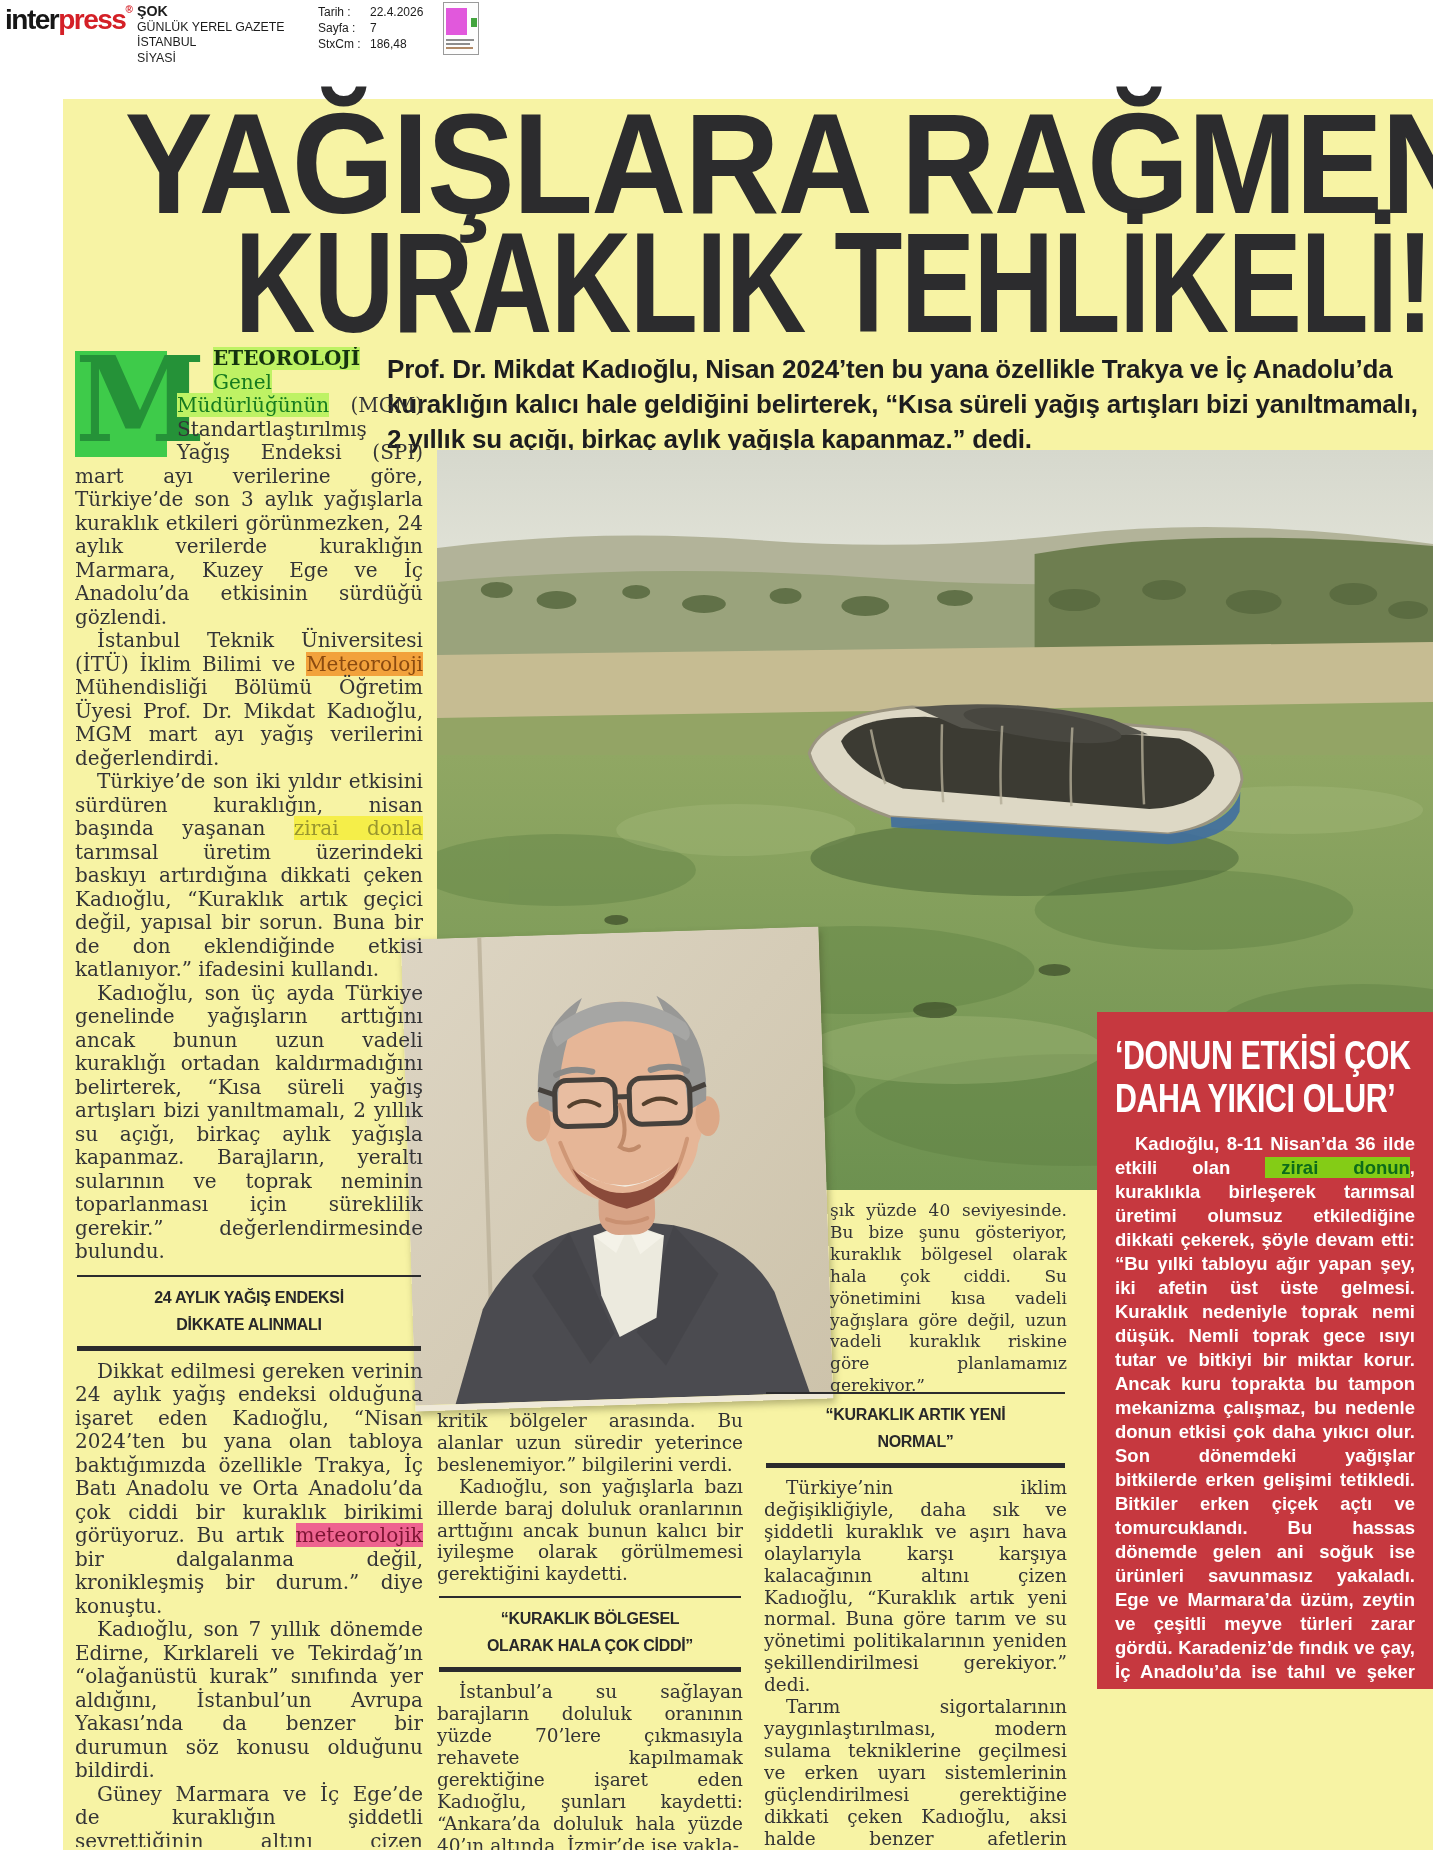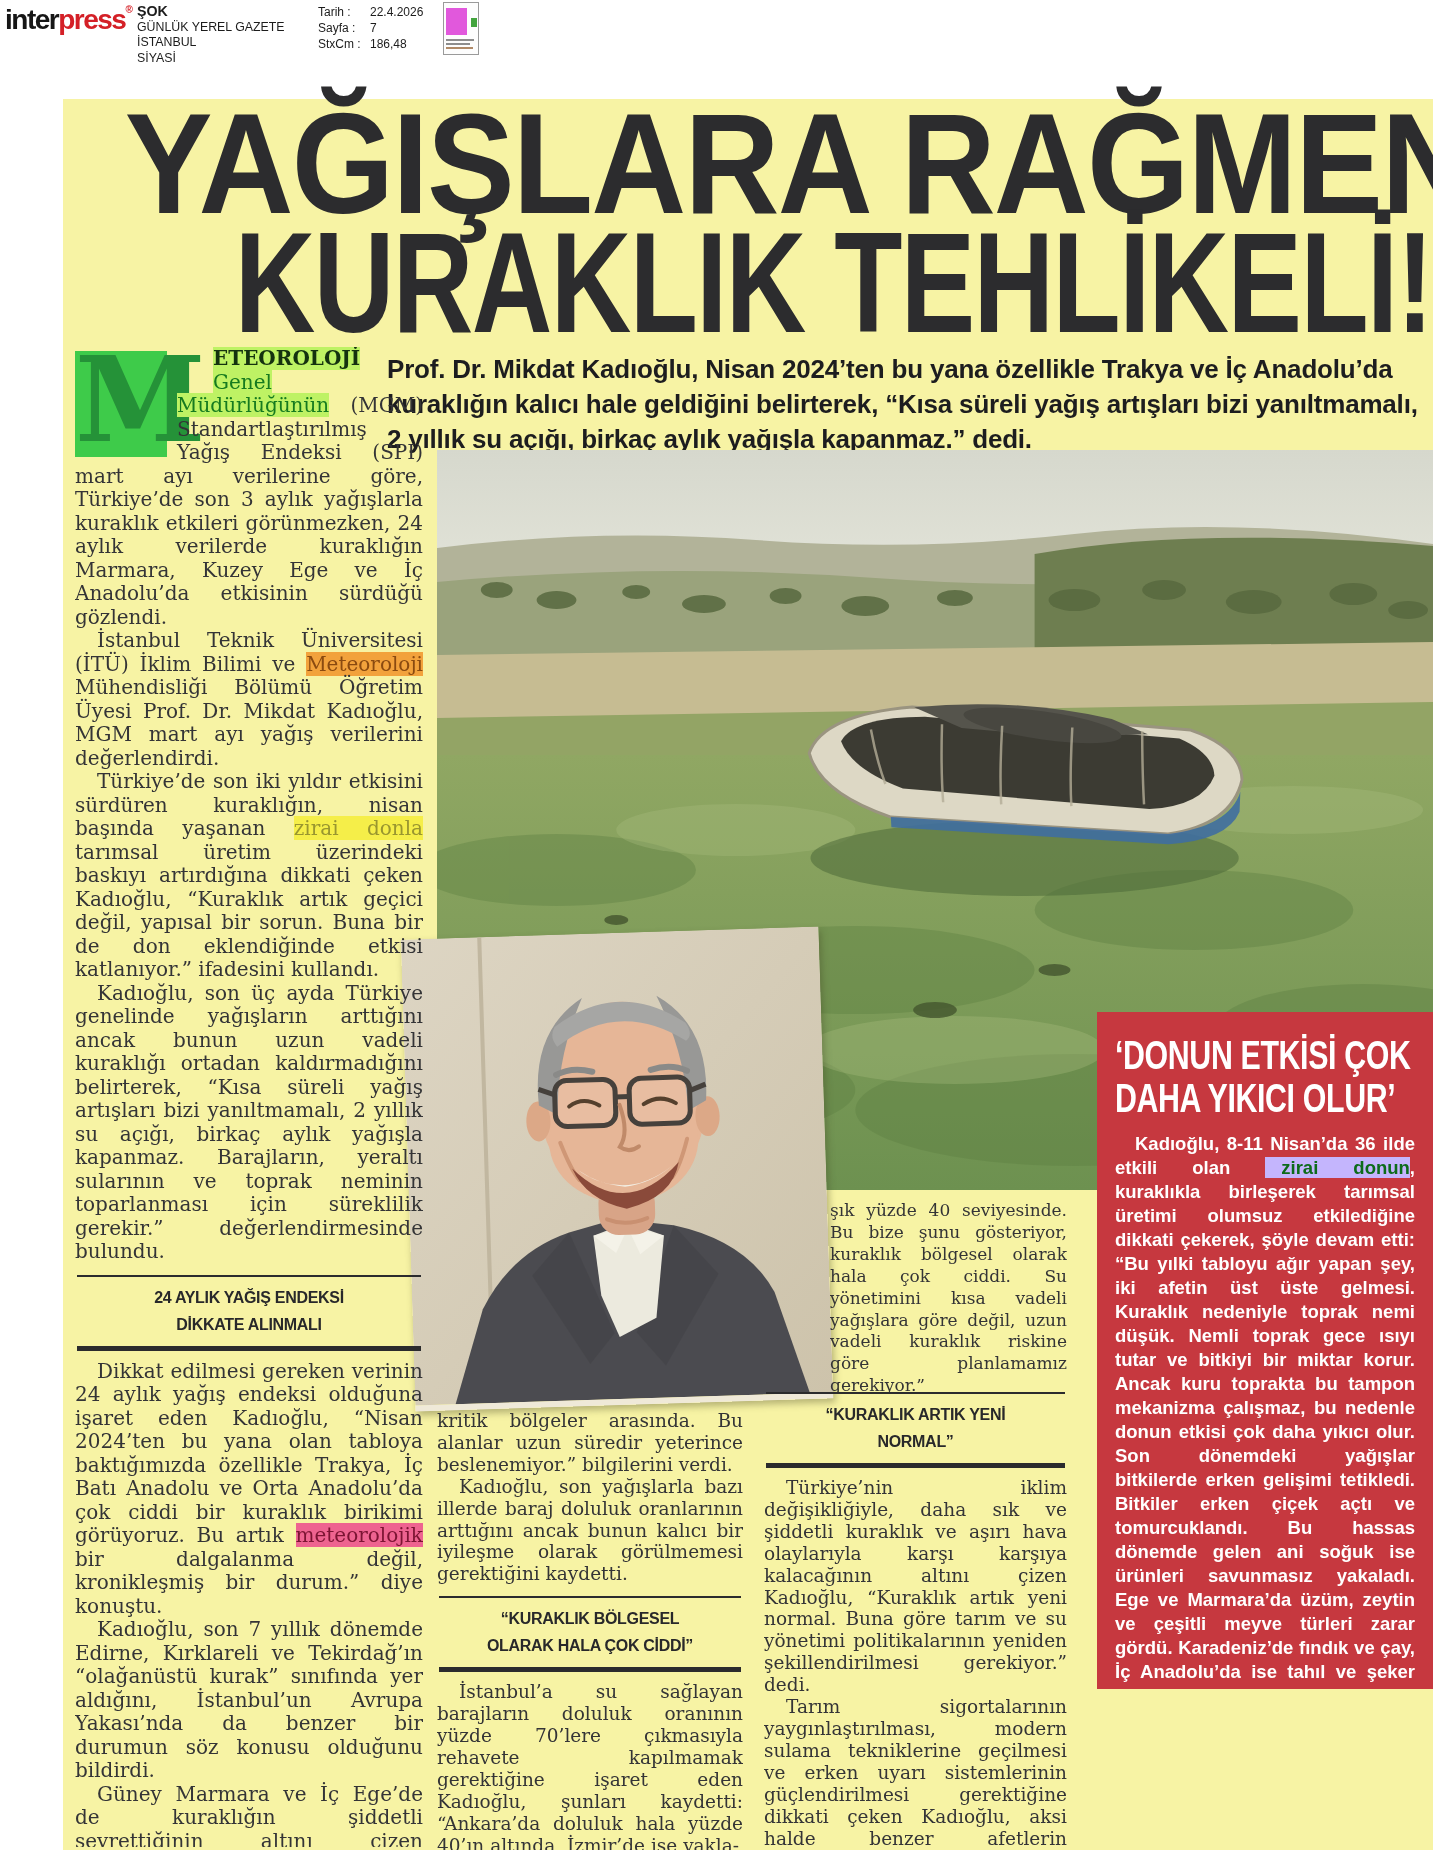--- a/index.html
+++ b/index.html
@@ -50,21 +50,21 @@
 
   .subhead{margin:11px 2px 9px;padding:7px 2px 8px;border-top:2px solid #2b2b2d;border-bottom:5px solid #2b2b2d;
            text-align:center;text-indent:0;font-family:"Liberation Sans",sans-serif;font-weight:bold;
            font-size:16px;line-height:27px;color:#28282a;letter-spacing:-0.3px;}
 
   
   .hl-green{background:#bef264;color:#157a1f;margin-left:36px;}
   .hl-orange{background:#f2a23c;color:#8a4a10;}
   .hl-yellow{background:#f5ee49;color:#99962f;}
   .hl-pink{background:#ee6390;color:#7c1433;}
-  .hl-green2{background:#c4b5fd;color:#0c6b1a;padding-left:16px;}
+  .hl-green2{background:#84cc16;color:#0c6b1a;padding-left:16px;}
   .seg-dark{color:#14320f;font-weight:bold;}
   .seg-b{font-weight:bold;}
 
   
   .photo-boat{position:absolute;left:437px;top:450px;width:996px;height:740px;overflow:hidden;}
   .photo-boat svg{display:block;width:100%;height:100%;}
   .portrait{position:absolute;left:408px;top:933px;width:418px;height:466px;transform:rotate(-1.8deg);
             border-bottom:6px solid #efe9d8;box-shadow:2px 4px 7px rgba(60,60,30,.35);overflow:hidden;}
   .portrait svg{display:block;width:100%;height:100%;}
 

